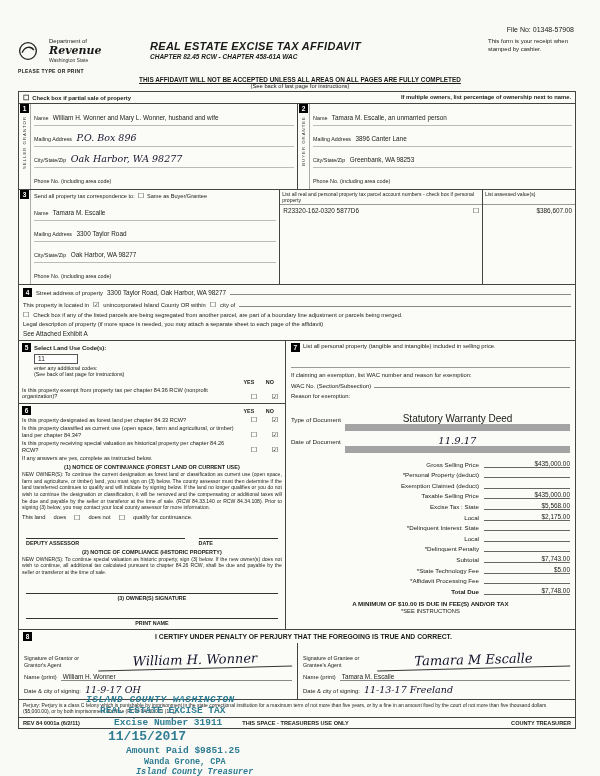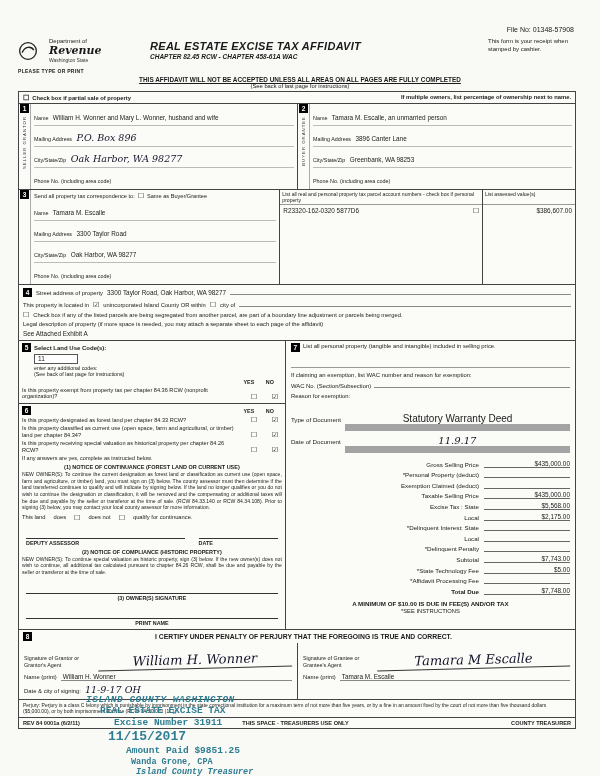--- a/index.html
+++ b/index.html
@@ -118,21 +118,21 @@
   .perjury { font-size:5px; padding:2px 4px; border-bottom:1px solid #444; line-height:1.3; color:#222; }
   .footrow { display:flex; justify-content:space-between; font-size:5.6px; padding:2px 4px; font-weight:bold; }
 
   .stamp { position:absolute; left:86px; top:694px; color:#2e7d92; font-family:"Liberation Mono",monospace;
            font-weight:bold; line-height:1.2; }
   .st1 { font-size:9.5px; letter-spacing:.5px;font-style:italic; }
   .st2 { font-size:9.5px; margin-left:14px; }
   .st3 { font-size:9.5px; margin-left:28px; }
   .st4 { font-size:13px; margin-left:22px; margin-top:1px; }
   .st5 { font-size:9.5px; margin-left:40px; }
-  .st6 { font-size:8.5px; margin-left:45px; margin-top:1px; }
+  .st6 { font-size:8.5px; margin-left:58px; margin-top:1px; }
   .st7 { font-size:8.5px; margin-left:50px;font-style:italic; }
 </style>
 </head>
 <body>
 
 <div class="page">
 
   <div class="file-no">File No: 01348-57908</div>
 
   <div class="header-row">
@@ -488,20 +488,24 @@
         </div>
         <div class="sig-col">
           <div class="sig-row">
             <span class="sig-label">Signature of Grantee or Grantee's Agent</span>
             <span class="sig-script hand">Tamara M Escalle</span>
           </div>
           <div class="pn-row">
             <span>Name (print)</span>
             <span class="pn-val">Tamara M. Escalle</span>
           </div>
+          <div class="dt-row">
+            <span>Date &amp; city of signing:</span>
+            <span class="hand">11-13-17 Freeland</span>
+          </div>
         </div>
       </div>
     </div>
 
     <div class="perjury">Perjury: Perjury is a class C felony which is punishable by imprisonment in the state correctional institution for a maximum term of not more than five years, or by a fine in an amount fixed by the court of not more than five thousand dollars ($5,000.00), or by both imprisonment and fine (RCW 9A.20.020 (1C)).</div>
 
     <div class="footrow">
       <span>REV 84 0001a (6/2/11)</span>
       <span>THIS SPACE - TREASURERS USE ONLY</span>
       <span>COUNTY TREASURER</span>

